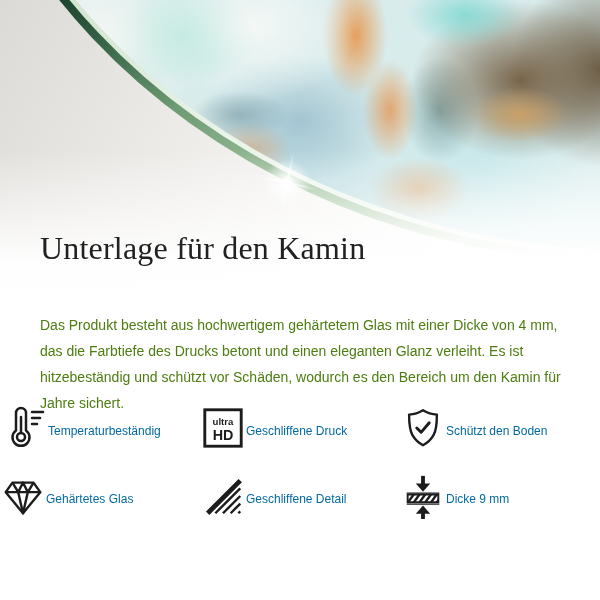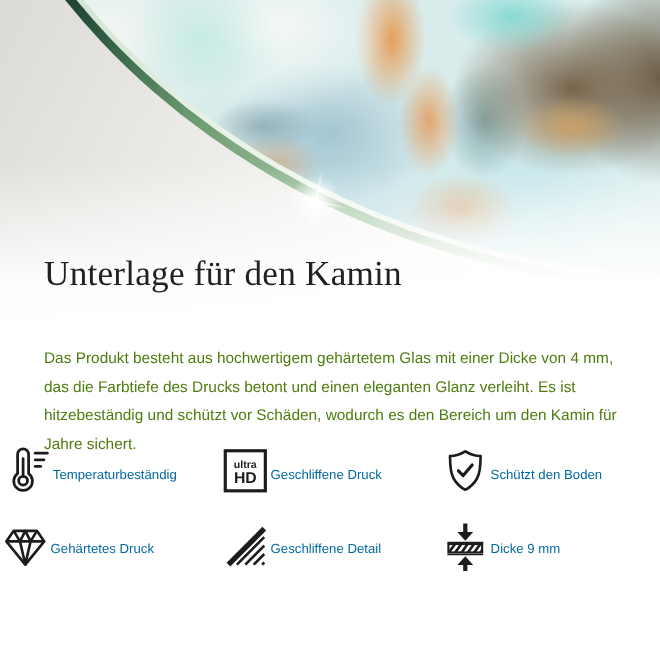--- a/index.html
+++ b/index.html
@@ -127,21 +127,21 @@
 
     <div class="feature">
       <div class="icon-box">
         <svg class="icon-svg" width="46" height="46" viewBox="0 0 48 48" stroke-width="2.2" stroke-linejoin="round">
           <path d="M13 10 H35 L42 20 L24 42 L6 20 Z"></path>
           <path d="M6 20 H42"></path>
           <path d="M13 10 L19 20 L24 10 L29 20 L35 10"></path>
           <path d="M19 20 L24 42 L29 20"></path>
         </svg>
       </div>
-      <div class="flabel">Gehärtetes Druck</div>
+      <div class="flabel">Gehärtetes Glas</div>
     </div>
 
     <div class="feature">
       <div class="icon-box">
         <svg class="icon-svg" width="46" height="46" viewBox="0 0 48 48" stroke-width="4">
           <line x1="8" y1="42" x2="42" y2="8" stroke-width="5"></line>
           <line x1="16" y1="42" x2="42" y2="16"></line>
           <line x1="24" y1="42" x2="42" y2="24"></line>
           <line x1="32" y1="42" x2="42" y2="32"></line>
           <line x1="40" y1="42" x2="42" y2="40"></line>

